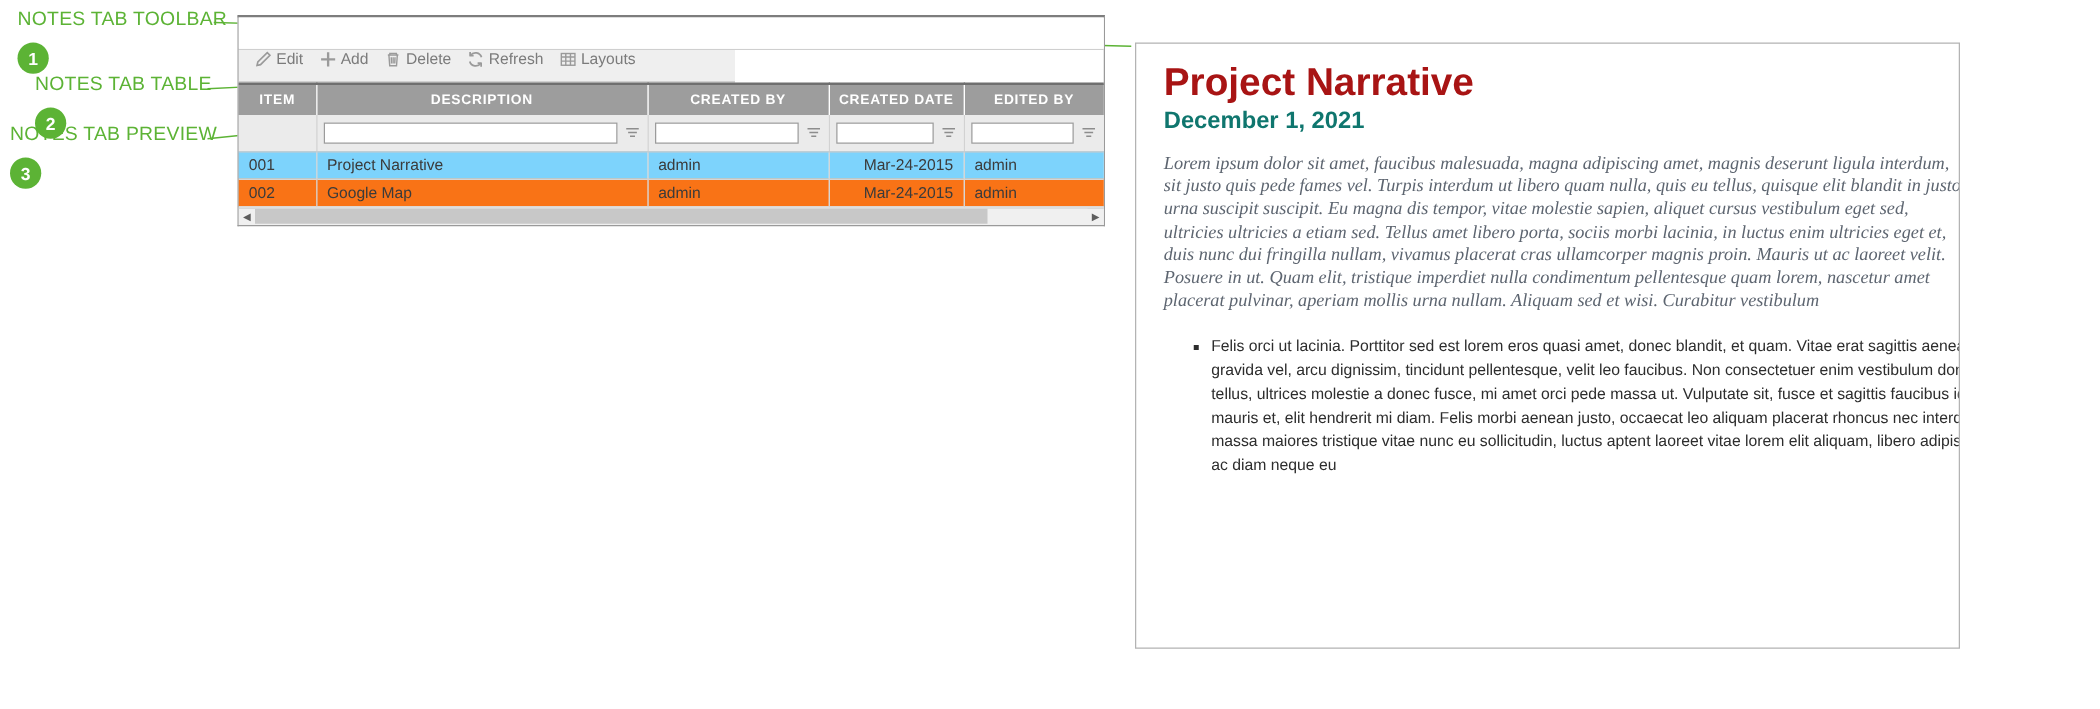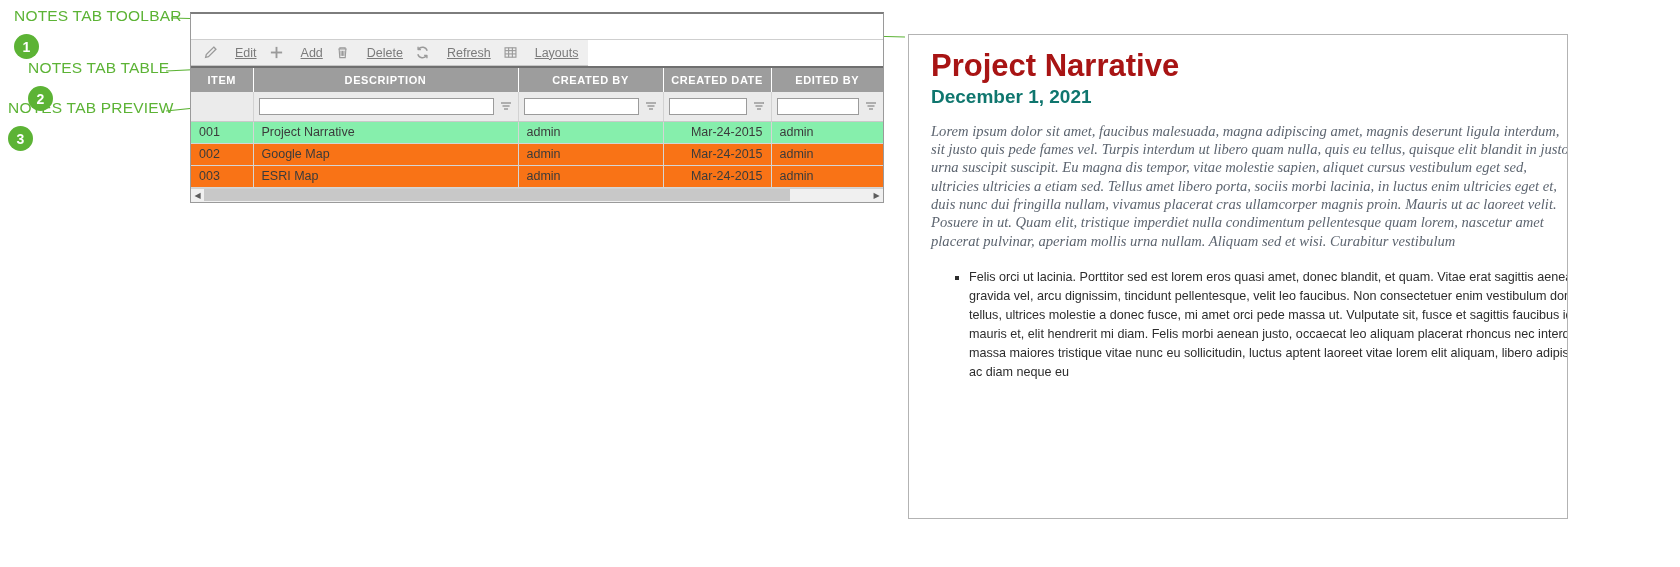--- a/index.html
+++ b/index.html
@@ -88,28 +88,27 @@
     align-items: center;
     height: 26px;
     background: #efefef;
     border-bottom: 1px solid #c6c6c6;
     width: 397px;
     box-sizing: border-box;
     padding-left: 10px;
   }
   .tb-btn {
     display: flex;
-    align-items: center;
-    gap: 17px;
+    align-items: flex-start;
+    gap: 3px;
     font-size: 12.5px;
     color: #7b7b7b;
     padding: 0 10px 0 2px;
     height: 100%;
     cursor: default;
-    text-decoration: underline;
   }
   .tb-icon {
     display: inline-flex;
     align-items: center;
     justify-content: center;
     width: 15px;
     height: 15px;
     color: #9a9a9a;
   }
   .tb-icon svg { display: block; }
@@ -172,21 +171,21 @@
     height: 22px;
     font-size: 12.5px;
     color: #3b3b3b;
     border-right: 1px solid #d5d5d5;
     border-bottom: 1px solid #d5d5d5;
     padding: 0 8px;
     box-sizing: border-box;
     background: #f97316;
   }
   tr.data-row td:last-child { border-right: none; }
-  tr.data-row.selected td { background: #86efac; margin-top: 16px; }
+  tr.data-row.selected td { background: #7dd3fc; margin-top: 16px; }
   td.num-col { text-align: right; }
 
   .hscroll {
     height: 14px;
     background: #f0f0f0;
     border-top: 1px solid #d0d0d0;
     display: flex;
     align-items: center;
     box-sizing: border-box;
   }
@@ -438,27 +437,20 @@
           <td class="num-col">Mar-24-2015</td>
           <td>admin</td>
         </tr>
         <tr class="data-row">
           <td>002</td>
           <td>Google Map</td>
           <td>admin</td>
           <td class="num-col">Mar-24-2015</td>
           <td>admin</td>
         </tr>
-        <tr class="data-row">
-          <td>003</td>
-          <td>ESRI Map</td>
-          <td>admin</td>
-          <td class="num-col">Mar-24-2015</td>
-          <td>admin</td>
-        </tr>
       </tbody>
     </table>
 
     <div class="hscroll">
       <div class="hscroll-arrow">◀</div>
       <div class="hscroll-track">
         <div class="hscroll-thumb"></div>
       </div>
       <div class="hscroll-arrow">▶</div>
     </div>

